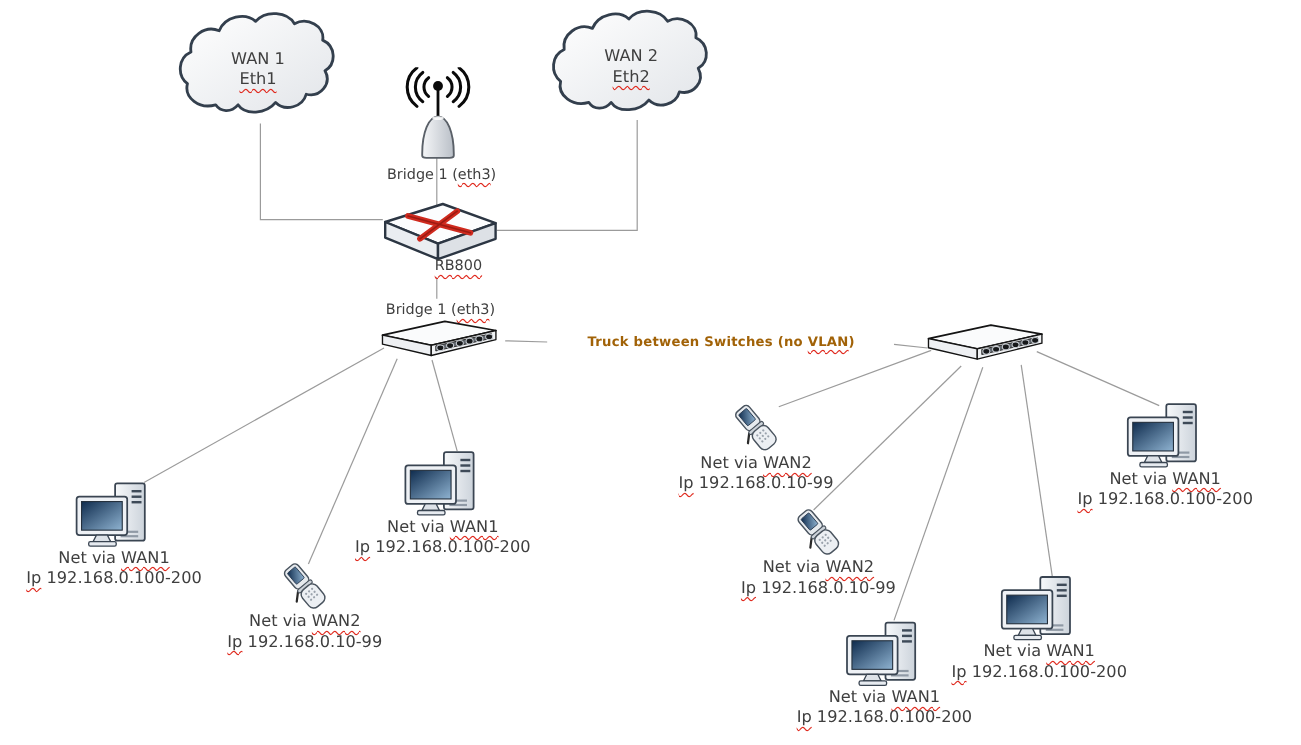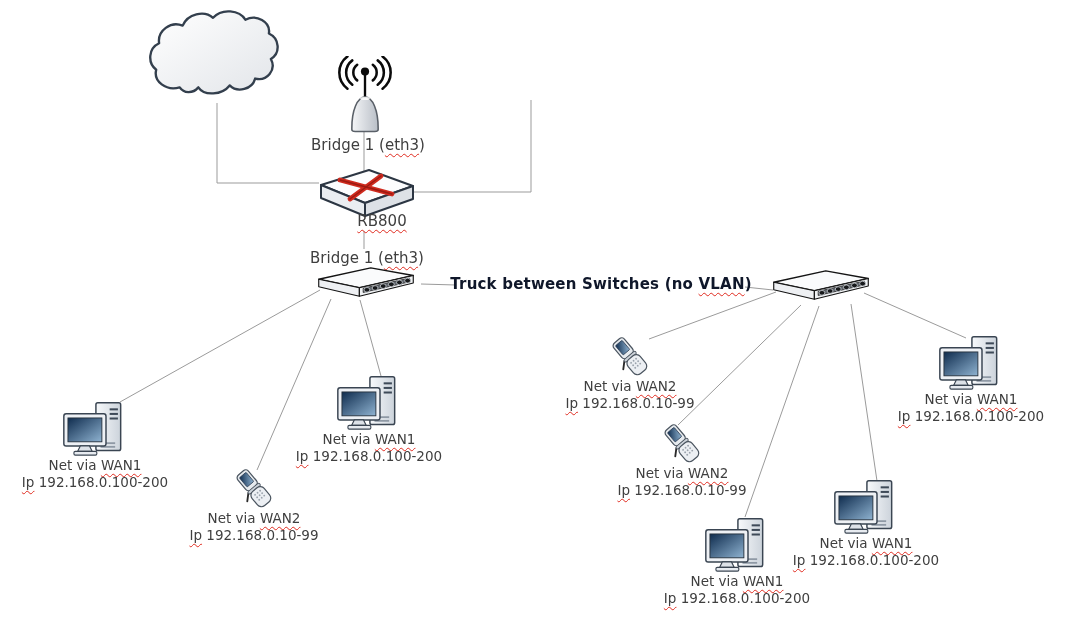--- a/index.html
+++ b/index.html
@@ -10,22 +10,22 @@
   .abs{position:absolute;}
   #wires{position:absolute;left:0;top:0;width:1084px;height:621px;}
   #wires polyline{fill:none;stroke:#9b9b9b;stroke-width:1;}
   .node{position:absolute;display:flex;flex-direction:column;align-items:center;}
   .device{width:190px;}
   .lbl{font-size:13.5px;line-height:17px;color:#3f3f3f;text-align:center;white-space:nowrap;}
   .lbl span{white-space:pre;}
   .sp{text-decoration-line:underline;text-decoration-style:wavy;text-decoration-color:#e02b20;text-decoration-thickness:1px;text-underline-offset:3px;}
   .cloud-wrap{width:138px;height:98px;}
   .cloud-text{position:absolute;left:0;top:34px;width:100%;text-align:center;}
-  .floating-label{position:absolute;transform:translateX(-50%);font-size:15px;line-height:17px;color:#3f3f3f;white-space:nowrap;text-align:center;}
-  .trunk{font-weight:bold;font-size:15px;color:#0f172a;letter-spacing:0.2px;}
+  .floating-label{position:absolute;transform:translateX(-50%);font-size:12px;line-height:17px;color:#3f3f3f;white-space:nowrap;text-align:center;}
+  .trunk{font-weight:bold;font-size:11px;color:#a16207;letter-spacing:0.2px;}
   .phone-svg{transform:none;}
 </style>
 </head>
 <body>
 
 <svg width="0" height="0" style="position:absolute" aria-hidden="true">
   <defs>
     <linearGradient id="cloudG" x1="0" y1="0" x2="1" y2="1">
       <stop offset="0" stop-color="#ffffff"></stop>
         <stop offset="1" stop-color="#e2e5e9"></stop>
@@ -114,22 +114,35 @@
     <polyline points="801,305 678,425"></polyline>
     <polyline points="819,306 745,517"></polyline>
     <polyline points="851,304 877,481"></polyline>
     <polyline points="864,293 966,338"></polyline>
   </svg>
 
   <div class="abs cloud-wrap" style="left:146px;top:7px">
     <svg viewBox="0 0 140 100" width="138" height="98">
         <use href="#icon-cloud"></use>
       </svg>
-  </div>
-
+    <div class="cloud-text">
+      <div class="lbl"><span>WAN 1</span></div>
+      <div class="lbl"><span class="sp">Eth1</span></div>
+    </div>
+  </div>
+
+  <div class="abs cloud-wrap" style="left:457px;top:5px">
+    <svg viewBox="0 0 140 100" width="138" height="98">
+        <use href="#icon-cloud"></use>
+      </svg>
+    <div class="cloud-text">
+      <div class="lbl"><span>WAN 2</span></div>
+      <div class="lbl"><span class="sp">Eth2</span></div>
+    </div>
+  </div>
 
   <div class="abs" style="left:333px;top:56px">
     <svg viewBox="0 0 64 80" width="64" height="78">
       <g stroke="#0a0a0a" stroke-width="2.6" fill="none" stroke-linecap="round">
         <path d="M24,9 A10,10 0 0 0 24,25"></path>
         <path d="M19,4.5 A15.5,15.5 0 0 0 19,29.5"></path>
         <path d="M14,0.5 A20.5,20.5 0 0 0 14,33.5"></path>
         <path d="M40,9 A10,10 0 0 1 40,25"></path>
         <path d="M45,4.5 A15.5,15.5 0 0 1 45,29.5"></path>
         <path d="M50,0.5 A20.5,20.5 0 0 1 50,33.5"></path>

